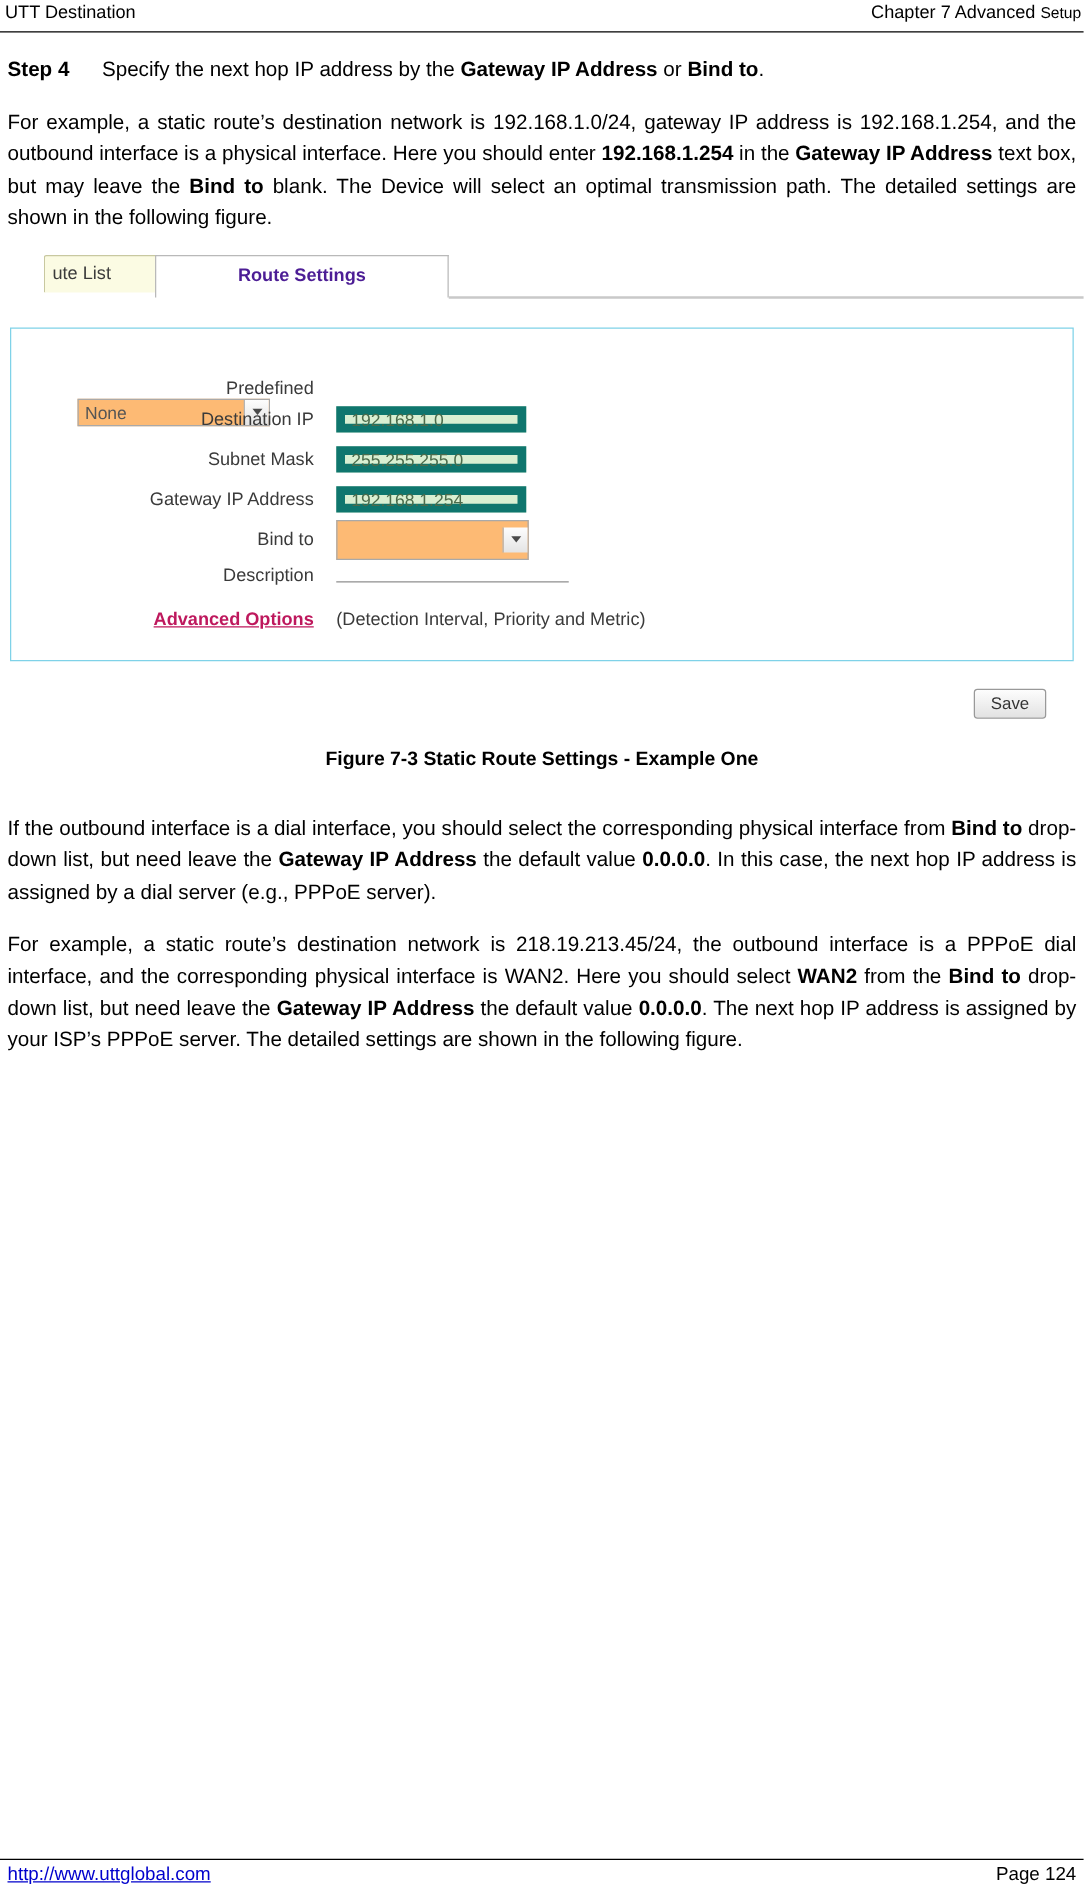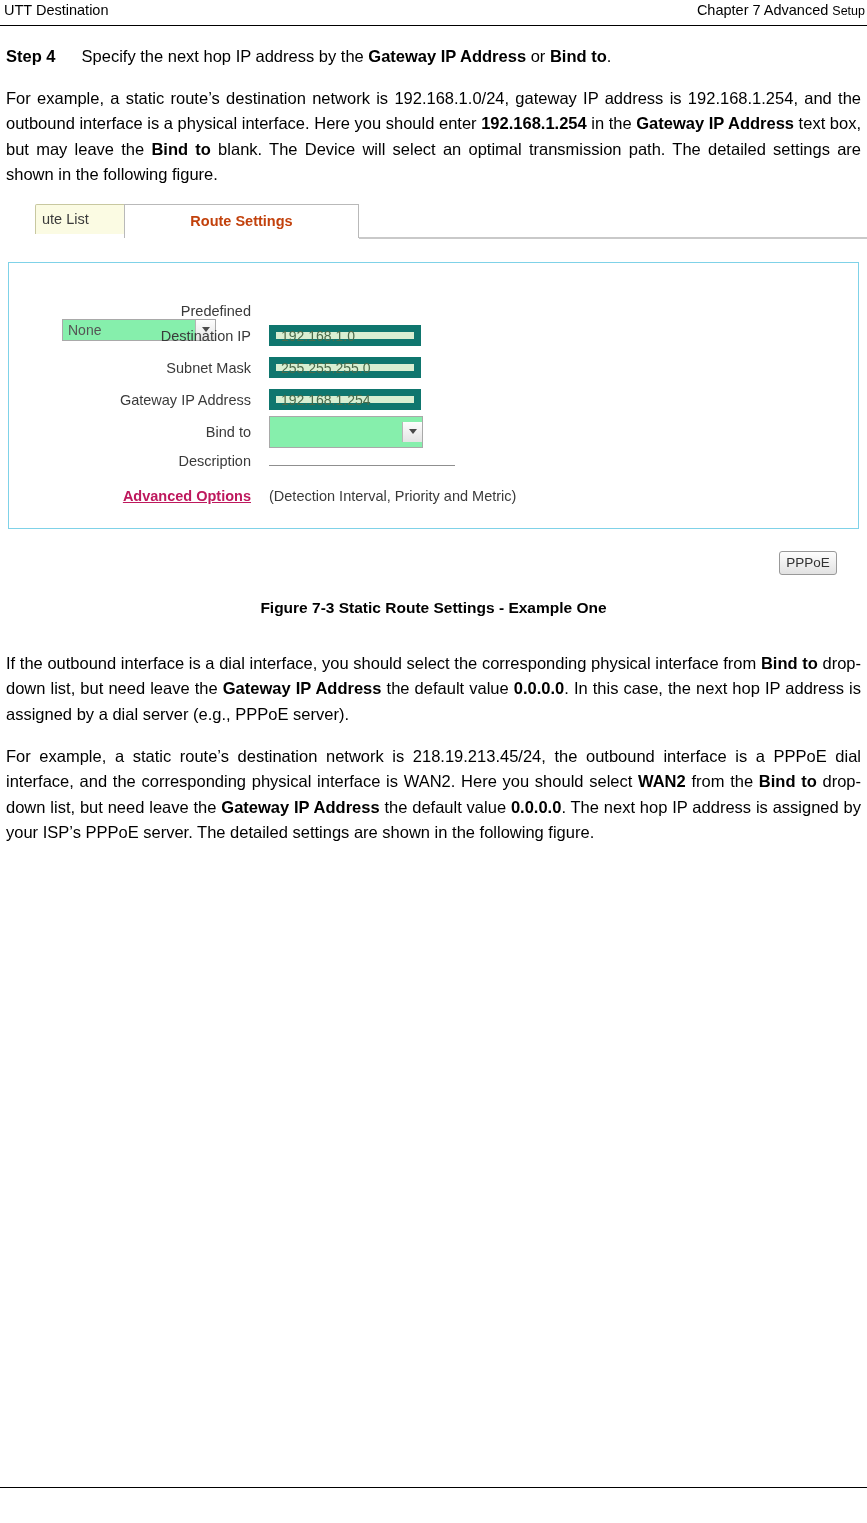--- a/index.html
+++ b/index.html
@@ -112,21 +112,21 @@
     height: 34px;
     background: #ffffff;
     border: 1px solid #b9b9b9;
     border-bottom: none;
     box-sizing: border-box;
     display: flex;
     align-items: center;
     justify-content: center;
     font-size: 14.5px;
     font-weight: bold;
-    color: #c2410c;
+    color: #4c1d95;
   }
   .tab-underline {
     position: absolute;
     left: 359px;
     top: 33px;
     width: 508px;
     height: 2px;
     background: #c9c9c9;
   }
   .fig-panel {
@@ -161,21 +161,21 @@
     font-size: 14px;
     color: #4b6b4b;
     display: flex;
     align-items: center;
     padding-left: 5px;
     font-family: "Liberation Sans", sans-serif;
   }
   .field-select {
     width: 154px;
     height: 32px;
-    background: #86efac;
+    background: #fdba74;
     border: 1px solid #a9a9a9;
     box-sizing: border-box;
     font-size: 14px;
     color: #555;
     display: flex;
     align-items: center;
     justify-content: space-between;
     padding-left: 5px;
   }
   .field-select .sel-value { color: #555; }
@@ -340,29 +340,33 @@
         </div>
 
         <div class="form-row" style="top:222px; left:0;">
           <div class="form-label adv-label">Advanced Options</div>
           <div class="adv-note">(Detection Interval, Priority and Metric)</div>
         </div>
 
       </div>
 
       <div class="fig-footer">
-        <div class="save-btn">PPPoE</div>
+        <div class="save-btn">Save</div>
       </div>
 
       <div class="fig-caption">Figure 7-3 Static Route Settings - Example One</div>
     </div>
 
     <p><span>If the outbound interface is a dial interface, you should select the corresponding physical interface from </span><b>Bind to</b><span> drop-down list, but need leave the </span><b>Gateway IP Address</b><span> the default value </span><b>0.0.0.0</b><span>. In this case, the next hop IP address is assigned by a dial server (e.g., PPPoE server).</span></p>
 
     <p><span>For example, a static route’s destination network is 218.19.213.45/24, the outbound interface is a PPPoE dial interface, and the corresponding physical interface is WAN2. Here you should select </span><b>WAN2</b><span> from the </span><b>Bind to</b><span> drop-down list, but need leave the </span><b>Gateway IP Address</b><span> the default value </span><b>0.0.0.0</b><span>. The next hop IP address is assigned by your ISP’s PPPoE server. The detailed settings are shown in the following figure.</span></p>
 
   </div>
 
   <div class="footer">
     <div class="footer-rule"></div>
+    <div class="footer-inner">
+      <span class="footer-link">http://www.uttglobal.com</span>
+      <span>Page 124</span>
+    </div>
   </div>
 
 </div>
 
 </body></html>

